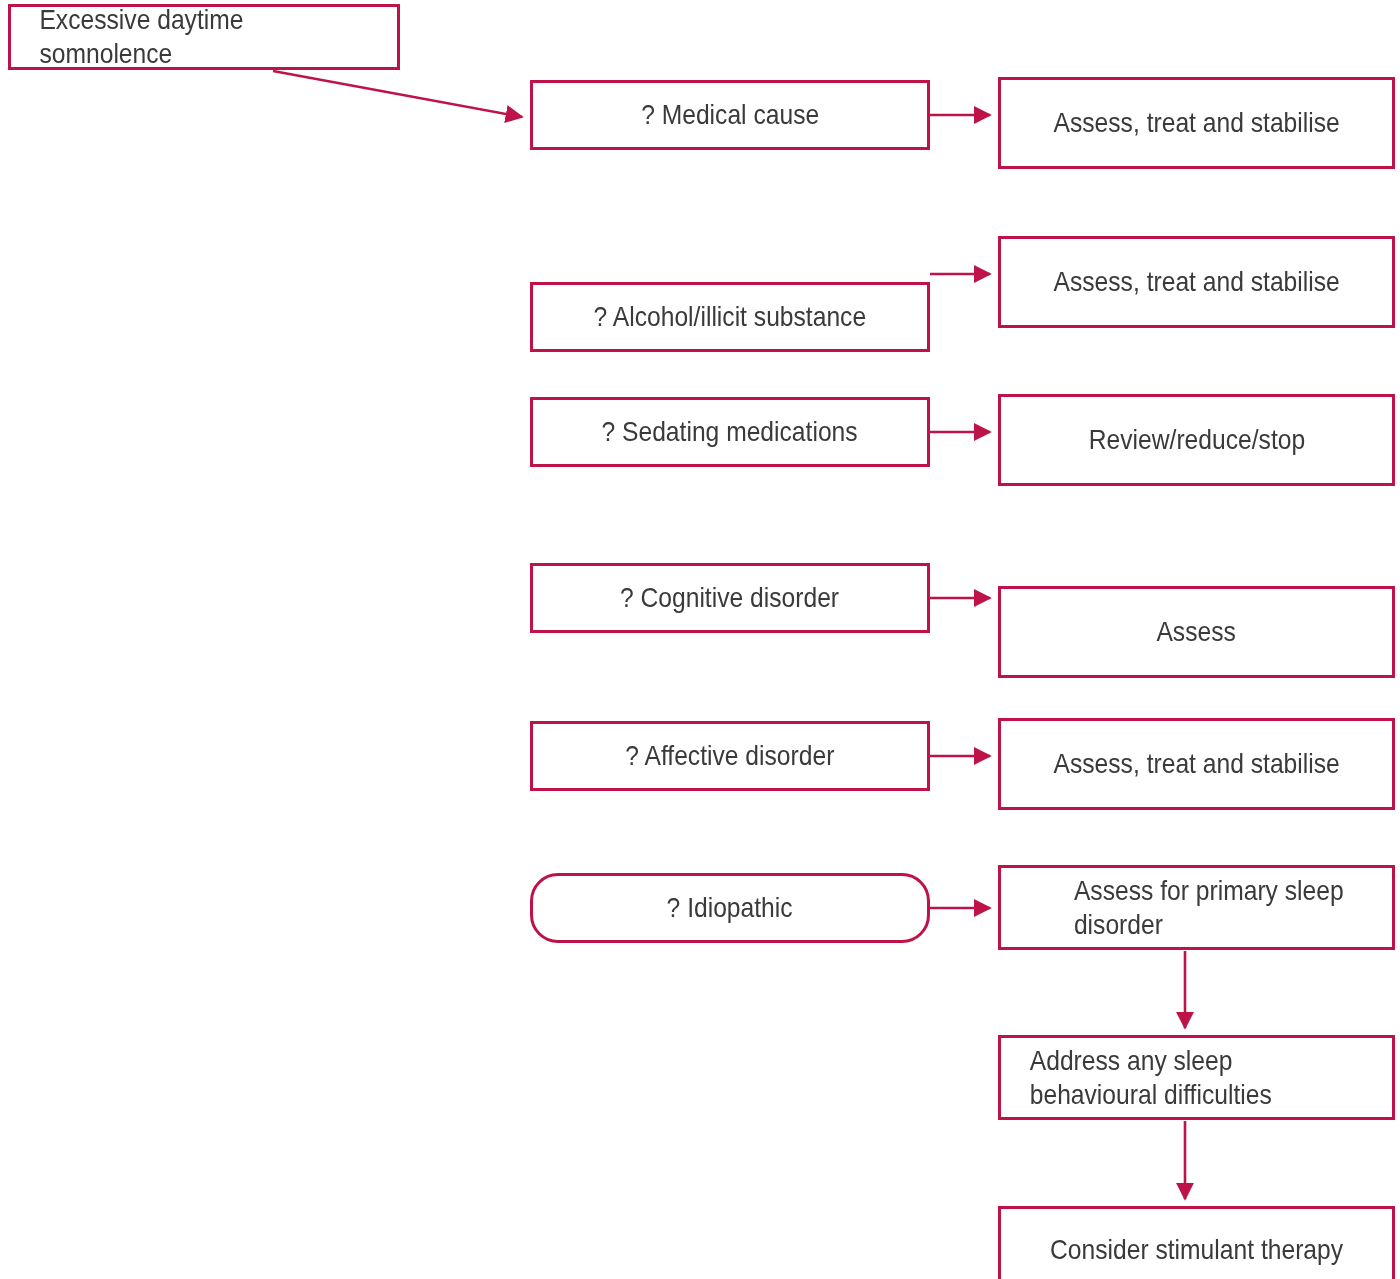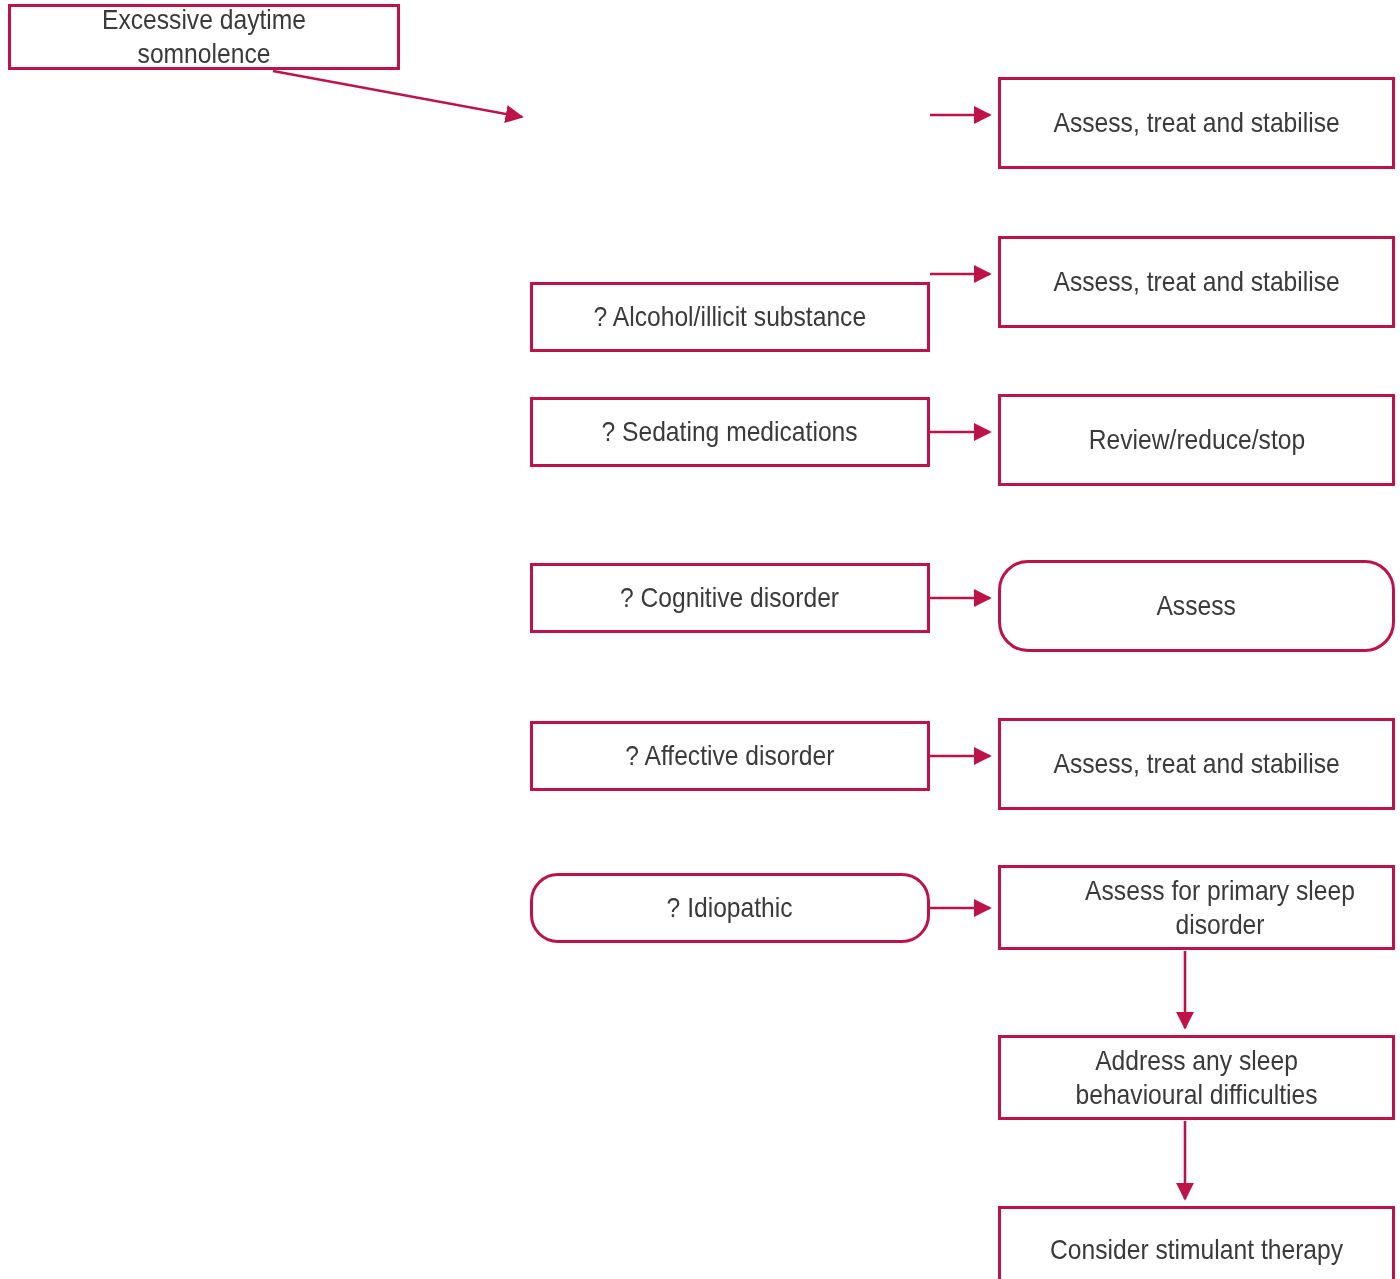--- a/index.html
+++ b/index.html
@@ -17,42 +17,42 @@
     overflow:hidden;
   }
   .node{
     position:absolute;
     box-sizing:border-box;
     border:3px solid var(--accent);
     background:var(--bg);
     display:flex;
     align-items:center;
     justify-content:center;
-    text-align:center;
+    text-align:left;
     color:var(--text);
     font-size:28px;
     line-height:34px;
   }
   .node .txt{
     display:inline-block;
     transform:scaleX(0.88);
     transform-origin:center center;
     white-space:pre-line;
     padding:0 6px;
   }
   
   .n-root   {left:8px;   top:4px;    width:392px; height:66px;}
   
   .n-q      {left:530px; width:400px; height:70px;}
   .n-q1{top:80px;}  .n-q2{top:239px;margin-top:43px;} .n-q3{top:397px;}
   .n-q4{top:563px;} .n-q5{top:721px;} .n-q6{top:873px;border-radius:28px;}
   
   .n-a      {left:998px; width:397px; height:92px;}
   .n-a1{top:77px;}  .n-a2{top:236px;} .n-a3{top:394px;}
-  .n-a4{top:560px;border-radius:30px;} .n-a5{top:718px;}
+  .n-a4{top:586px;} .n-a5{top:718px;}
   .n-a6{left:998px; top:865px;  width:397px; height:85px;padding-left:47px;}
   .n-f1{left:998px; top:1035px; width:397px; height:85px;}
   .n-f2{left:998px; top:1206px; width:397px; height:87px;}
   svg.arrows{
     position:absolute;
     left:0; top:0;
     width:1400px;
     height:1279px;
     pointer-events:none;
   }
@@ -82,20 +82,23 @@
     <line x1="930" y1="756" x2="990" y2="756" marker-end="url(#ah)"></line>
     <line x1="930" y1="908" x2="990" y2="908" marker-end="url(#ah)"></line>
     <line x1="1185" y1="951" x2="1185" y2="1028" marker-end="url(#ah)"></line>
     <line x1="1185" y1="1121" x2="1185" y2="1199" marker-end="url(#ah)"></line>
   </svg>
 
   <div class="node n-root">
     <span class="txt">Excessive daytime somnolence</span>
   </div>
 
+  <div class="node n-q n-q1">
+    <span class="txt">? Medical cause</span>
+  </div>
   <div class="node n-q n-q2">
     <span class="txt">? Alcohol/illicit substance</span>
   </div>
   <div class="node n-q n-q3">
     <span class="txt">? Sedating medications</span>
   </div>
   <div class="node n-q n-q5">
     <span class="txt">? Affective disorder</span>
   </div>
   <div class="node n-q n-q4">

